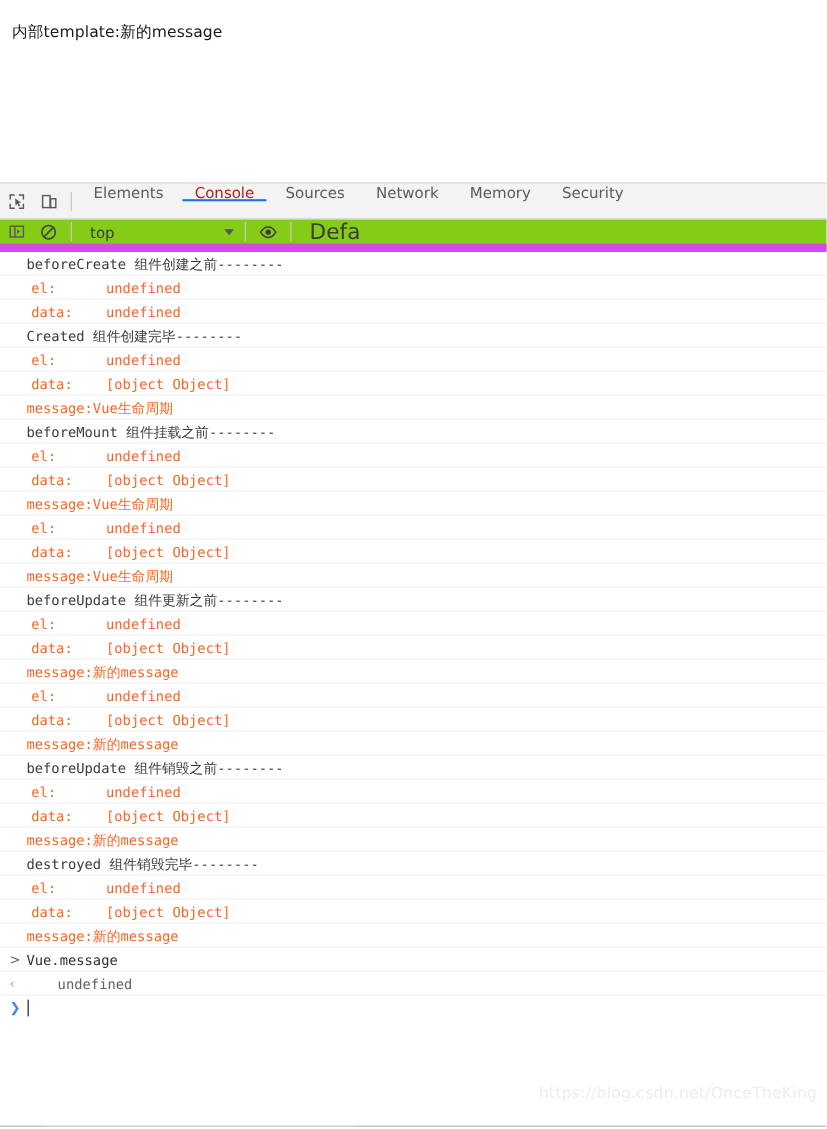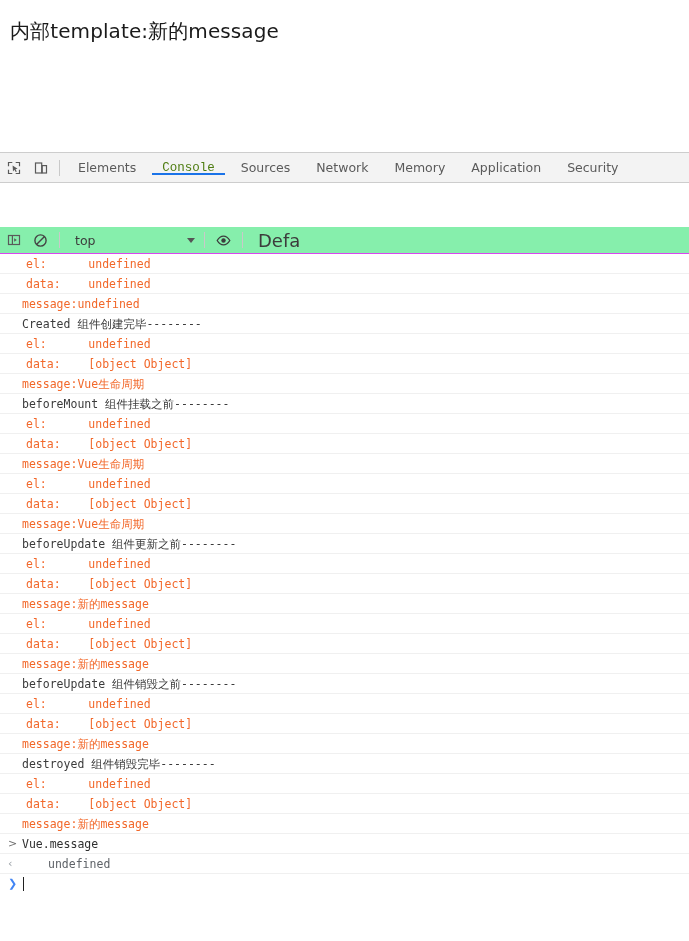--- a/index.html
+++ b/index.html
@@ -14,42 +14,42 @@
   #root { position: relative; width: 689px; height: 941px; background:#fff; }
 
   
   .page-area {
     position: absolute; left: 0; top: 0; width: 689px; height: 152px;
     background: #ffffff;
   }
   .page-title {
     position: absolute; left: 10px; top: 18px;
     font-family: "DejaVu Sans", sans-serif;
-    font-size: 20px;
+    font-size: 13px;
     color: #1a1a1a;
     white-space: nowrap;
     letter-spacing: 0.1px;
     text-align: center;
   }
 
   
   .devtools {
     position: absolute; left: 0; top: 152px; width: 689px; height: 789px;
     background: #ffffff;
     border-top: 1px solid #cdcdcd;
     overflow: hidden;
   }
 
   
   .dt-toolbar {
     position: relative;
     height: 30px; width: 689px;
     background: #f3f3f3;
     border-bottom: 1px solid #cdcdcd;
-    display: flex; align-items: center;
+    display: flex; align-items: flex-start;
     overflow: hidden;
   }
   .tb-iconbtn {
     width: 27px; height: 29px;
     display: flex; align-items: center; justify-content: center;
     flex: 0 0 auto;
     cursor: pointer;
   }
   .tb-sep {
     width: 1px; height: 16px; background: #c9c9c9;
@@ -59,35 +59,34 @@
   .tab {
     position: relative;
     padding: 0 13px;
     display: flex; align-items: center;
     font-family: "DejaVu Sans", sans-serif;
     font-size: 12.5px;
     color: #5a5a5a;
     white-space: nowrap;
     cursor: pointer;
   }
-  .tab.active { color: #4d7c0f; font-family: Liberation Mono, monospace; }
+  .tab.active { color: #b91c1c; }
   .tab.active::after {
     content:""; position:absolute; left:3px; right:3px; bottom:0;
     height: 2px; background: var(--accent, #1a73e8);
   }
 
   
   .dt-filterbar {
     position: relative;
     height: 27px; width: 689px;
-    background: #86efac;
-    border-bottom: 1px solid #d946ef;
+    background: #84cc16;
+    border-bottom: 7px solid #d946ef;
     display: flex; align-items: center;
     overflow: hidden;
-    margin-top: 44px;
   }
   .fb-iconbtn {
     width: 27px; height: 26px;
     display:flex; align-items:center; justify-content:center;
     flex:0 0 auto; cursor:pointer;
   }
   .context-select {
     display:flex; align-items:center;
     height: 21px; width: 132px;
     padding: 0 4px 0 8px;
@@ -251,23 +250,20 @@
             <span>Console</span>
           </div>
         <div class="tab">
             <span>Sources</span>
           </div>
         <div class="tab">
             <span>Network</span>
           </div>
         <div class="tab">
             <span>Memory</span>
-          </div>
-        <div class="tab">
-            <span>Application</span>
           </div>
         <div class="tab">
             <span>Security</span>
           </div>
 
       </div>
     </div>
 
     <div class="dt-filterbar">
 
@@ -309,28 +305,28 @@
       </div>
 
       <div class="tb-sep"></div>
 
 
       <div class="levels-label">Defa</div>
     </div>
 
     <div class="console-list">
 
+      <div class="msg-row hook-row">
+          <span class="txt">beforeCreate 组件创建之前--------</span>
+        </div>
       <div class="msg-row detail-row">
           <span class="txt" style="color: rgb(242, 104, 42);">el:&nbsp;&nbsp;&nbsp;&nbsp;&nbsp;&nbsp;undefined</span>
         </div>
       <div class="msg-row detail-row">
           <span class="txt" style="color: rgb(242, 104, 42);">data:&nbsp;&nbsp;&nbsp;&nbsp;undefined</span>
-        </div>
-      <div class="msg-row detail-row detail-msg">
-          <span class="txt" style="color: rgb(242, 104, 42);">message:undefined</span>
         </div>
 
       <div class="msg-row hook-row">
           <span class="txt">Created 组件创建完毕--------</span>
         </div>
       <div class="msg-row detail-row">
           <span class="txt" style="color: rgb(242, 104, 42);">el:&nbsp;&nbsp;&nbsp;&nbsp;&nbsp;&nbsp;undefined</span>
         </div>
       <div class="msg-row detail-row">
           <span class="txt" style="color: rgb(242, 104, 42);">data:&nbsp;&nbsp;&nbsp;&nbsp;[object Object]</span>

